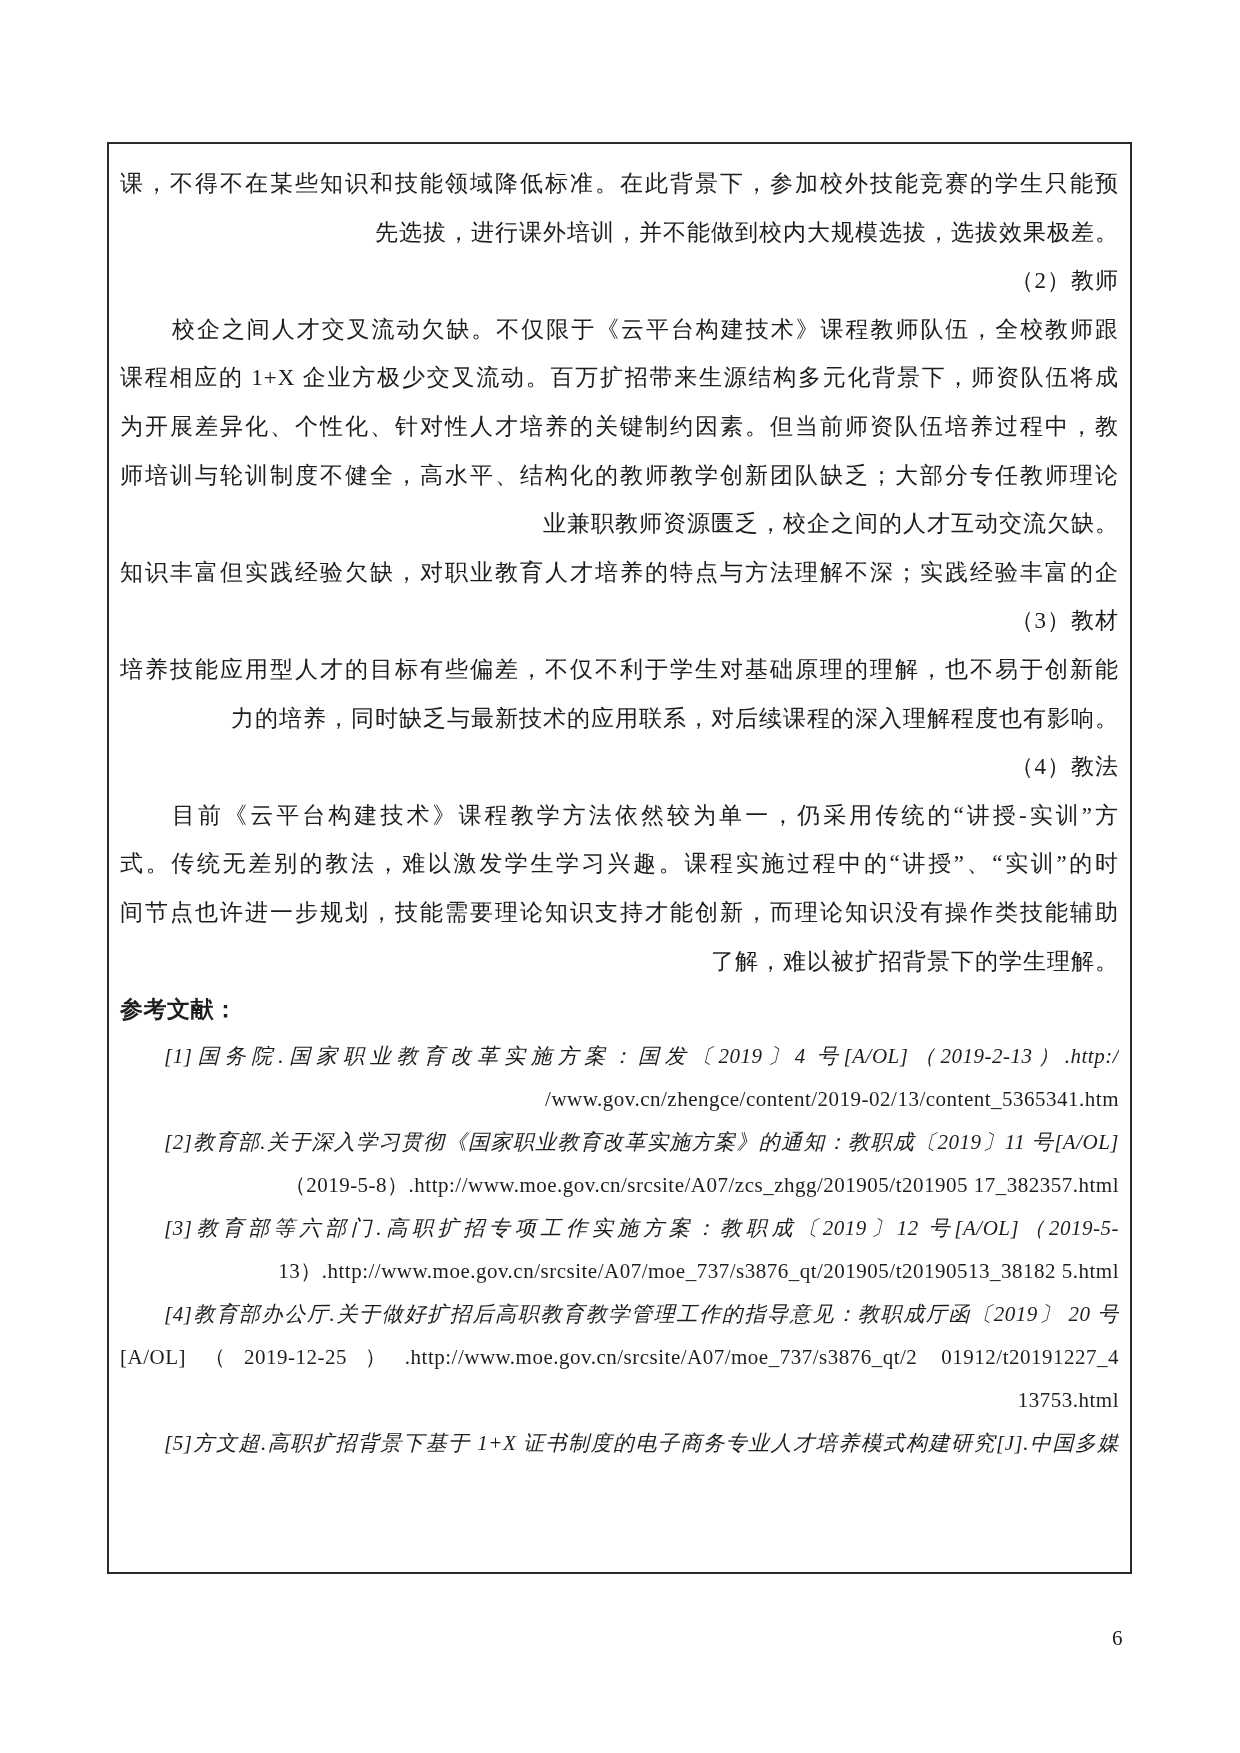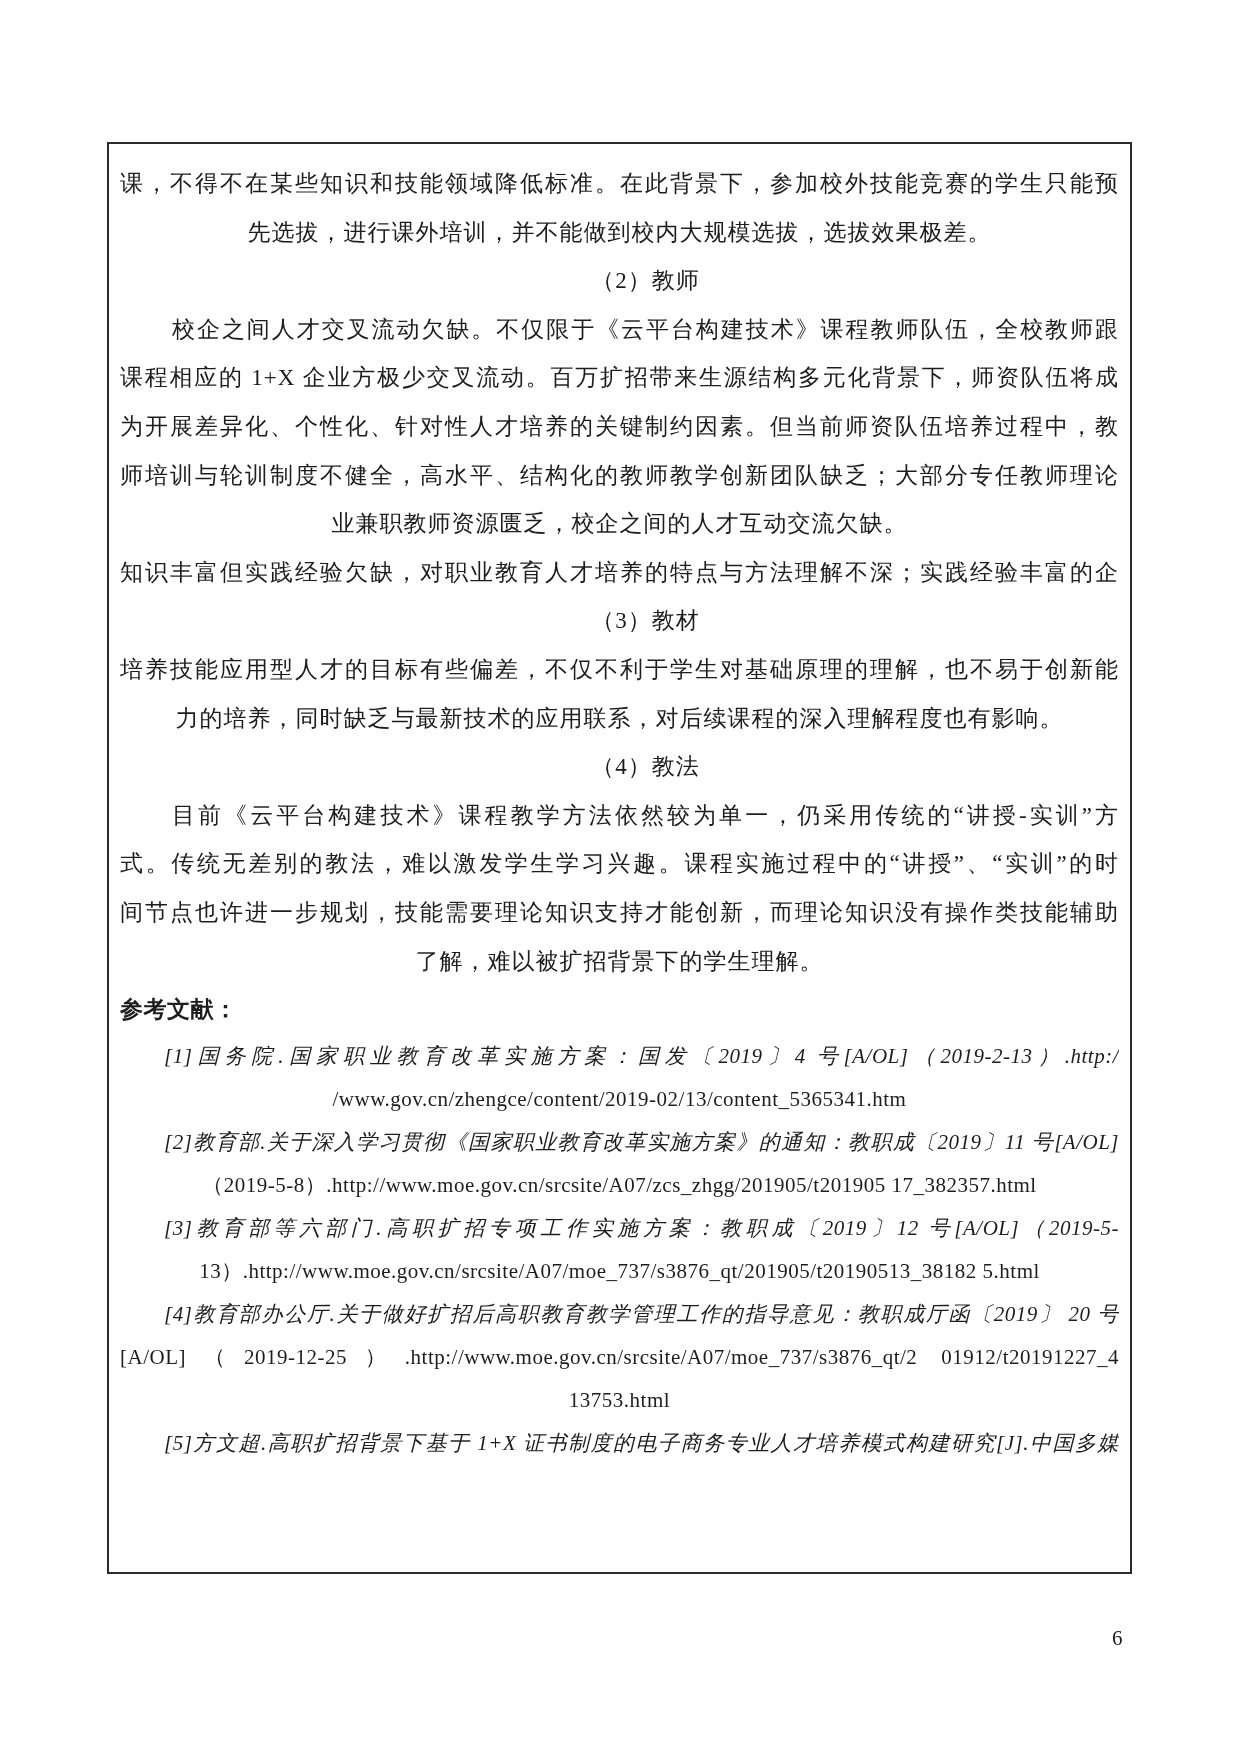--- a/index.html
+++ b/index.html
@@ -28,21 +28,21 @@
     margin-top: 26px;
   }
   
   .ln {
     font-size: 23px;
     line-height: 48.6px;
     height: 48.6px;
     letter-spacing: 1px;
     white-space: nowrap;
     overflow: hidden;
-    text-align: center;
+    text-align: right;
   }
   .ln.fill {
     text-align: justify;
     text-align-last: justify;
   }
   .ln.indent { text-indent: 52px; }
 
   
   .ref-heading {
     font-family: Liberation Serif, serif;
@@ -55,21 +55,21 @@
   }
 
   
   .rln {
     font-size: 21px;
     line-height: 43px;
     height: 43px;
     letter-spacing: 0.5px;
     white-space: nowrap;
     overflow: hidden;
-    text-align: center;
+    text-align: right;
   }
   .rln.fill {
     text-align: justify;
     text-align-last: justify;
   }
   .rln.indent { text-indent: 44px; font-style: italic; }
 
   .page-number {
     position: absolute;
     left: 1112px;

